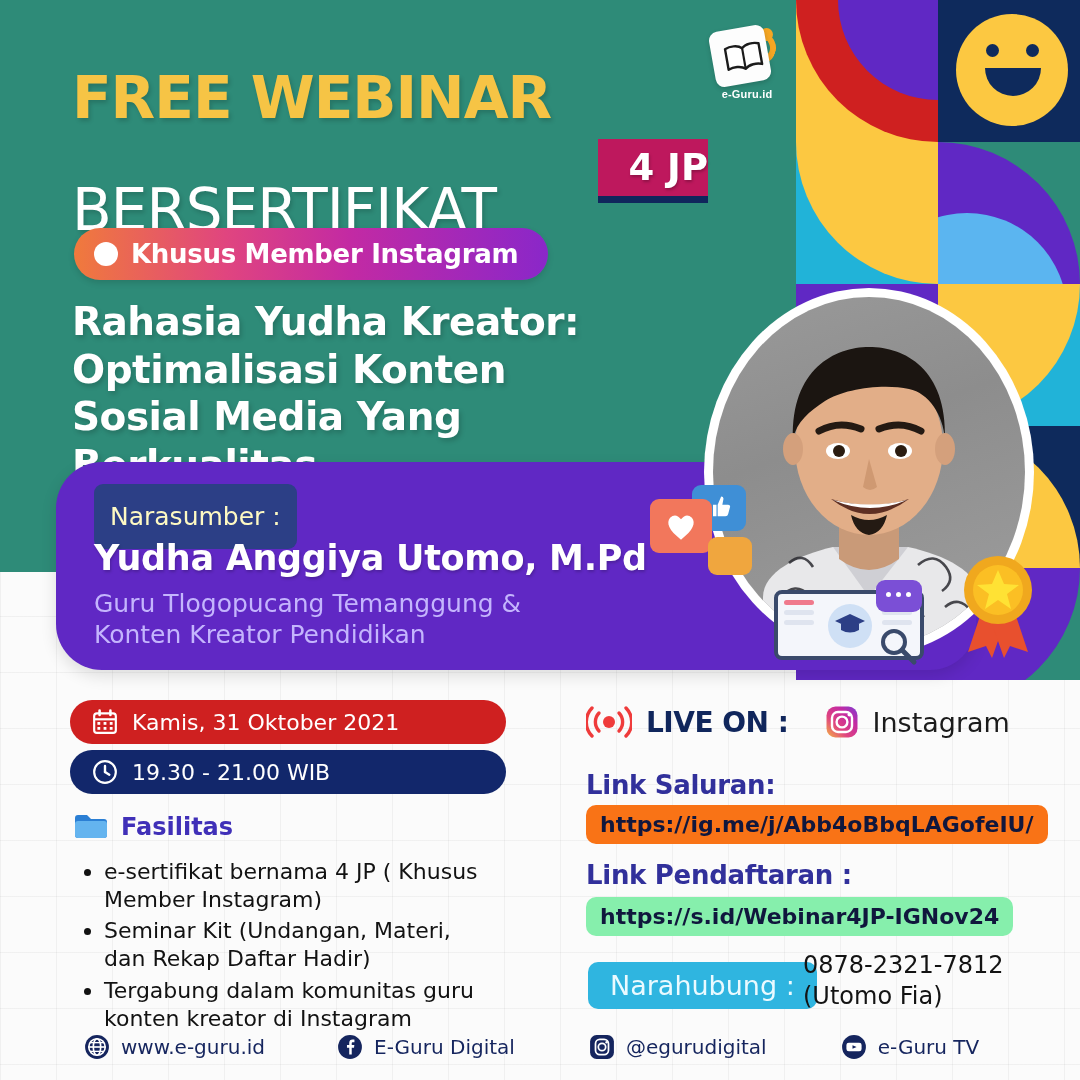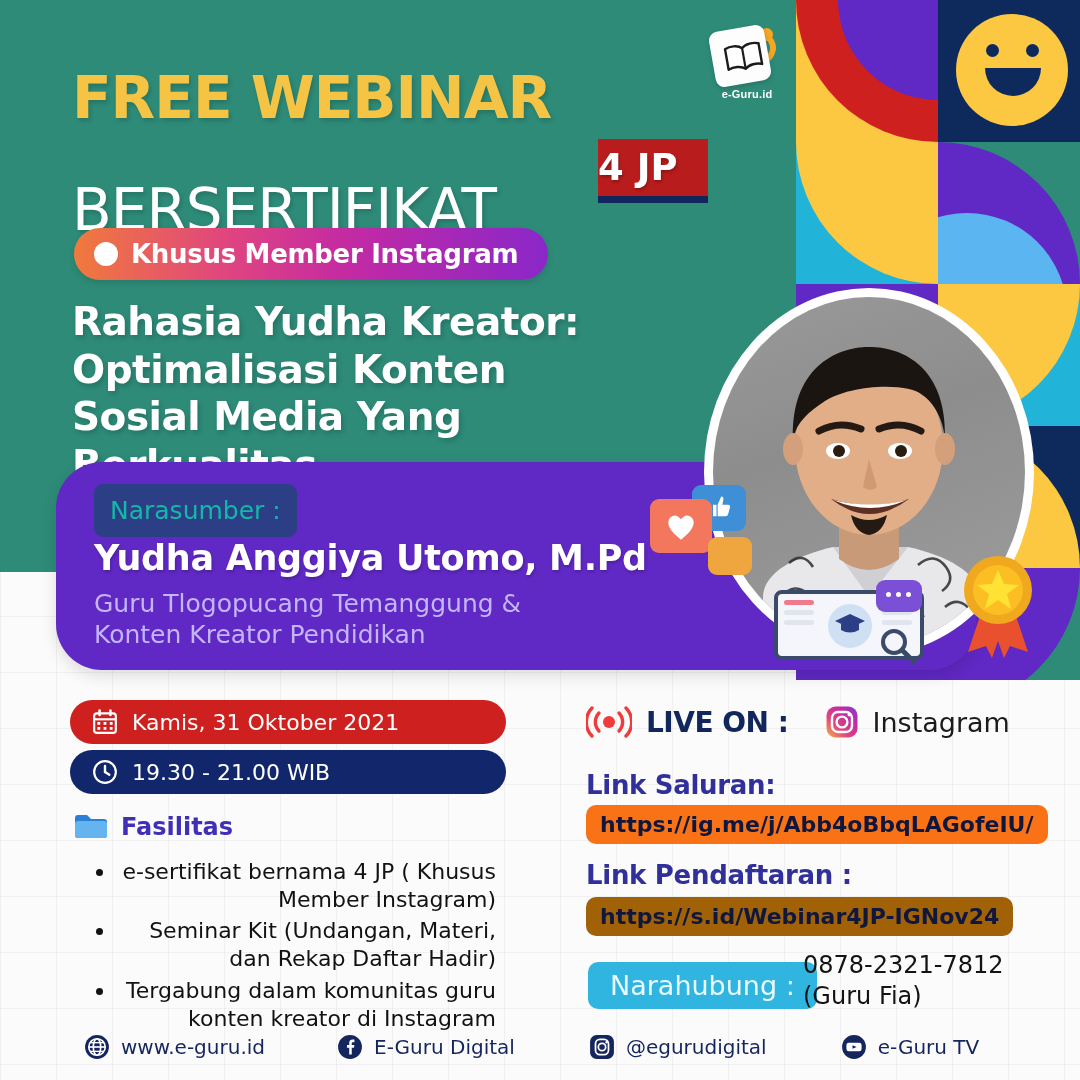--- a/index.html
+++ b/index.html
@@ -58,22 +58,22 @@
   }
   .h-cert {
     position:absolute; left:72px; top:132px;
     font-size:58px; font-weight:normal; color:#ffffff;
     letter-spacing:-1px; font-family:"DejaVu Sans", sans-serif;
     text-shadow:2px 3px 4px rgba(0,0,0,.16);
     margin-top:44px;
   }
   .badge-jp {
     position:absolute; left:598px; top:139px; width:110px; height:64px;
-    background:#b91c1c; border-bottom:7px solid #10265c;
-    display:flex; align-items:center; justify-content:flex-start;
+    background:#be185d; border-bottom:7px solid #10265c;
+    display:flex; align-items:center; justify-content:flex-end;
   }
   .badge-jp span {
     color:#fff; font-size:37px; font-weight:bold;
     font-family:"DejaVu Sans", sans-serif; letter-spacing:0px;
     text-shadow:1px 2px 3px rgba(0,0,0,.25);
   }
 
   .pill-ig {
     position:absolute; left:74px; top:228px; height:52px; padding:0 30px 0 20px;
     border-radius:26px; display:flex; align-items:center; gap:13px;
@@ -93,23 +93,23 @@
     text-shadow:2px 3px 5px rgba(0,0,0,.18);
   }
 
   
   .speaker {
     position:absolute; left:56px; top:462px; width:920px; height:208px;
     background:#6028c4; border-radius:46px;
     box-shadow:0 6px 16px rgba(0,0,0,.12);
   }
   .narasumber-tag {
-    position:absolute; left:38px; top:22px; padding:12px 16px;
+    position:absolute; left:38px; top:22px; padding:18px 16px;
     background:#2c3f86; border-radius:9px;
-    color:#14b8a6; font-size:25px; font-family:"DejaVu Sans", sans-serif;
+    color:#fef9c3; font-size:25px; font-family:"DejaVu Sans", sans-serif;
   }
   .speaker-name {
     position:absolute; left:38px; top:76px;
     color:#fff; font-size:35px; font-weight:bold;
     font-family:"DejaVu Sans", sans-serif; letter-spacing:-.3px;
     text-shadow:1px 2px 3px rgba(0,0,0,.2);
   }
   .speaker-role {
     position:absolute; left:38px; top:126px; width:560px;
     color:#c4b5fd; font-size:25px; line-height:1.25;
@@ -141,21 +141,21 @@
   }
   .fasilitas-head .label {
     color:#4030b8; font-size:24px; font-weight:bold;
     font-family:"DejaVu Sans", sans-serif;
   }
   .fas-list {
     position:absolute; left:86px; top:858px; width:410px;
     color:#121212; font-size:22px; line-height:1.28;
     font-family:"DejaVu Sans", sans-serif;
   }
-  .fas-list li { margin-bottom:3px; margin-left:30px;text-align:right; }
+  .fas-list li { margin-bottom:3px; margin-left:18px; }
 
   
   .live-row {
     position:absolute; left:586px; top:705px;
     display:flex; align-items:center; gap:14px;
   }
   .live-label {
     color:#10265c; font-size:28px; font-weight:bold;
     font-family:"DejaVu Sans", sans-serif; letter-spacing:-.5px;
   }
@@ -166,21 +166,21 @@
     font-family:"DejaVu Sans", sans-serif; letter-spacing:-.3px;
   }
   .url-chip {
     position:absolute; border-radius:10px; padding:7px 14px;
     font-size:22px; font-weight:bold; color:#10173d;
     font-family:"DejaVu Sans", sans-serif; white-space:nowrap;
   }
   #linkSaluranLbl { left:586px; top:770px; }
   #linkSaluranChip { left:586px; top:805px; background:#f97316; }
   #linkDaftarLbl { left:586px; top:860px; }
-  #linkDaftarChip { left:586px; top:897px; background:#a16207; }
+  #linkDaftarChip { left:586px; top:897px; background:#86efac; }
 
   .nara-chip {
     position:absolute; left:588px; top:962px; padding:8px 22px;
     background:#2fb5e0; border-radius:10px;
     color:#eafaff; font-size:27px; font-family:"DejaVu Sans", sans-serif;
   }
   .nara-contact {
     position:absolute; left:803px; top:950px;
     color:#131313; font-size:24px; line-height:1.3;
     font-family:"DejaVu Sans", sans-serif;
@@ -450,21 +450,21 @@
 
   <div class="sec-label" id="linkSaluranLbl">Link Saluran:</div>
   <div class="url-chip" id="linkSaluranChip">https://ig.me/j/Abb4oBbqLAGofeIU/</div>
 
   <div class="sec-label" id="linkDaftarLbl">Link Pendaftaran :</div>
   <div class="url-chip" id="linkDaftarChip">https://s.id/Webinar4JP-IGNov24</div>
 
   <div class="nara-chip">Narahubung :</div>
   <div class="nara-contact">
     <div>0878-2321-7812</div>
-    <div>(Guru Fia)</div>
+    <div>(Utomo Fia)</div>
   </div>
 
   <div class="footer">
     <div class="f-item">
       <svg width="26" height="26" viewBox="0 0 24 24">
         <circle cx="12" cy="12" r="11" fill="#15255e"></circle>
         <circle cx="12" cy="12" r="7.6" fill="none" stroke="#fff" stroke-width="1.5"></circle>
         <ellipse cx="12" cy="12" rx="3.4" ry="7.6" fill="none" stroke="#fff" stroke-width="1.5"></ellipse>
         <line x1="4.4" y1="12" x2="19.6" y2="12" stroke="#fff" stroke-width="1.5"></line>
         <line x1="5.6" y1="8" x2="18.4" y2="8" stroke="#fff" stroke-width="1.2"></line>

